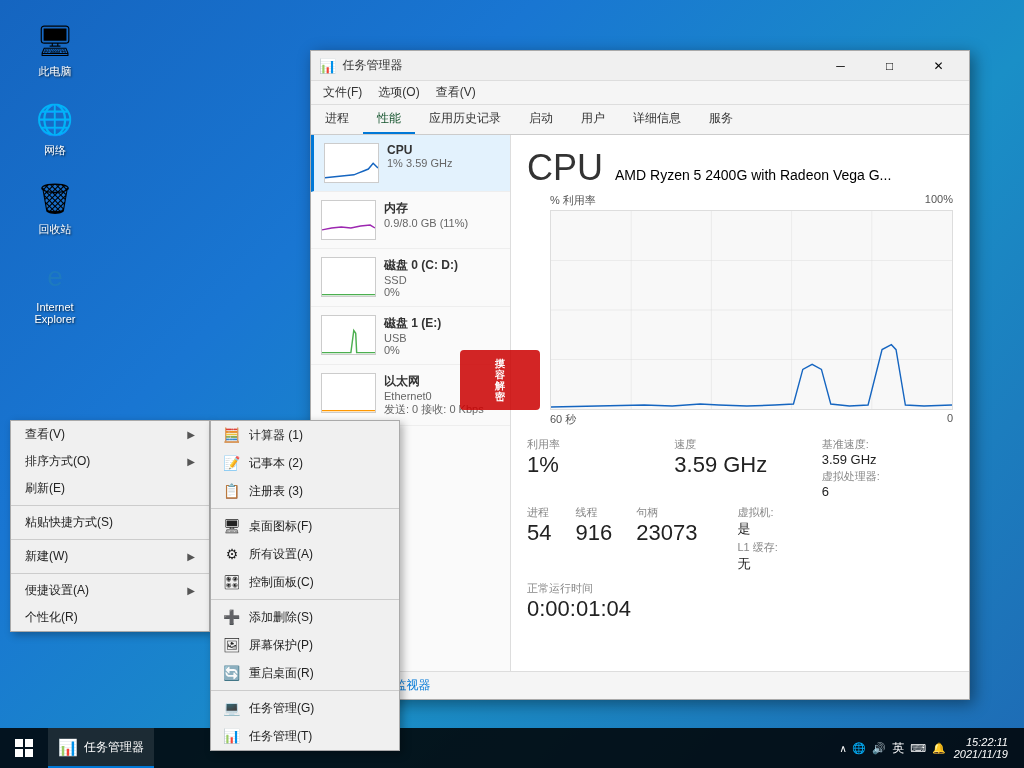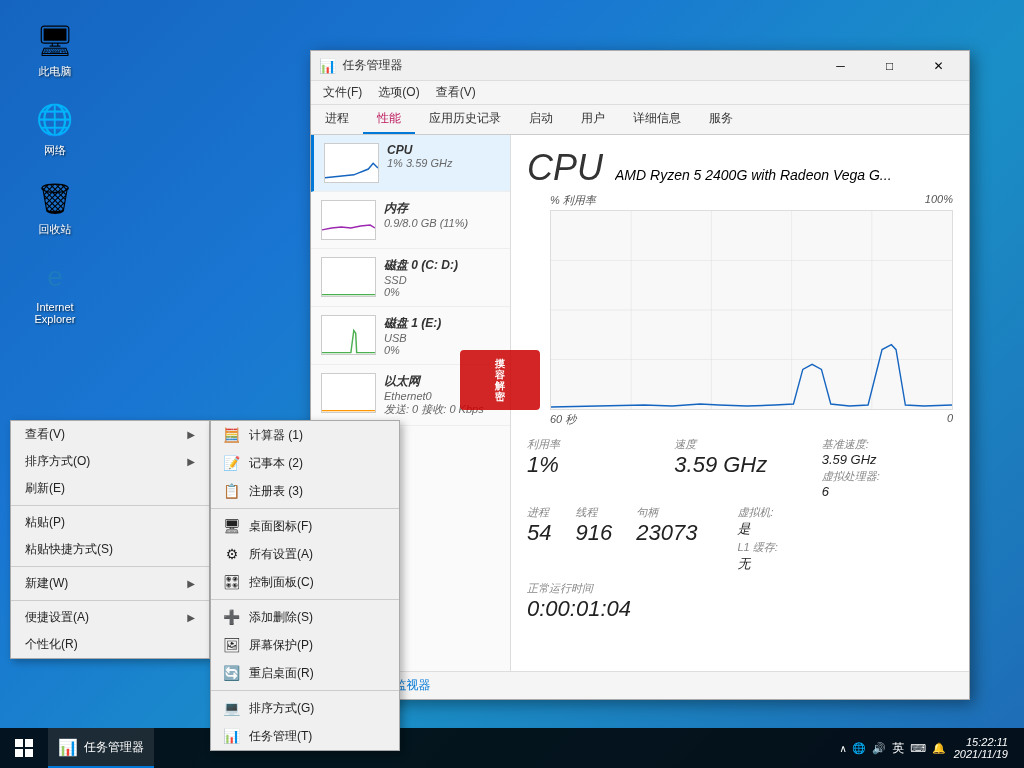--- a/index.html
+++ b/index.html
@@ -250,27 +250,26 @@
     }
     .tm-tab {
       padding: 5px 14px;
       font-size: 12px;
       cursor: pointer;
       color: #333;
       border-bottom: 2px solid transparent;
     }
     .tm-tab.active {
       border-bottom: 2px solid #0078d7;
-      color: #be185d;
+      color: #14532d;
     }
     .tm-content {
       display: flex;
       flex: 1;
       overflow: hidden;
-      font-style: italic;
     }
     
     .tm-left {
       width: 200px;
       background: #fafafa;
       border-right: 1px solid #ddd;
       overflow-y: auto;
       flex-shrink: 0;
     }
     .resource-item {
@@ -657,23 +656,20 @@
     </div>
     <div class="context-menu-item">
       <span>排序方式(O)</span>
       <span class="arrow">▶</span>
     </div>
     <div class="context-menu-item">
       <span>刷新(E)</span>
     </div>
     <div class="context-menu-separator"></div>
     <div class="context-menu-item">
-      <span>粘贴(P)</span>
-    </div>
-    <div class="context-menu-item">
       <span>粘贴快捷方式(S)</span>
     </div>
     <div class="context-menu-separator"></div>
     <div class="context-menu-item">
       <span>新建(W)</span>
       <span class="arrow">▶</span>
     </div>
     <div class="context-menu-separator"></div>
     <div class="context-menu-item">
       <span>便捷设置(A)</span>
@@ -719,21 +715,21 @@
       <span class="submenu-icon">🖼</span>
       <span>屏幕保护(P)</span>
     </div>
     <div class="submenu-item">
       <span class="submenu-icon">🔄</span>
       <span>重启桌面(R)</span>
     </div>
     <div class="submenu-separator"></div>
     <div class="submenu-item">
       <span class="submenu-icon">💻</span>
-      <span>排序方式(G)</span>
+      <span>任务管理(G)</span>
     </div>
     <div class="submenu-item">
       <span class="submenu-icon">📊</span>
       <span>任务管理(T)</span>
     </div>
   </div>
 
   <div class="watermark">
     <div class="watermark-inner">
       <span style="font-size:10px;text-align:center;line-height:1.1;">摸<br>容<br>解<br>密</span>

